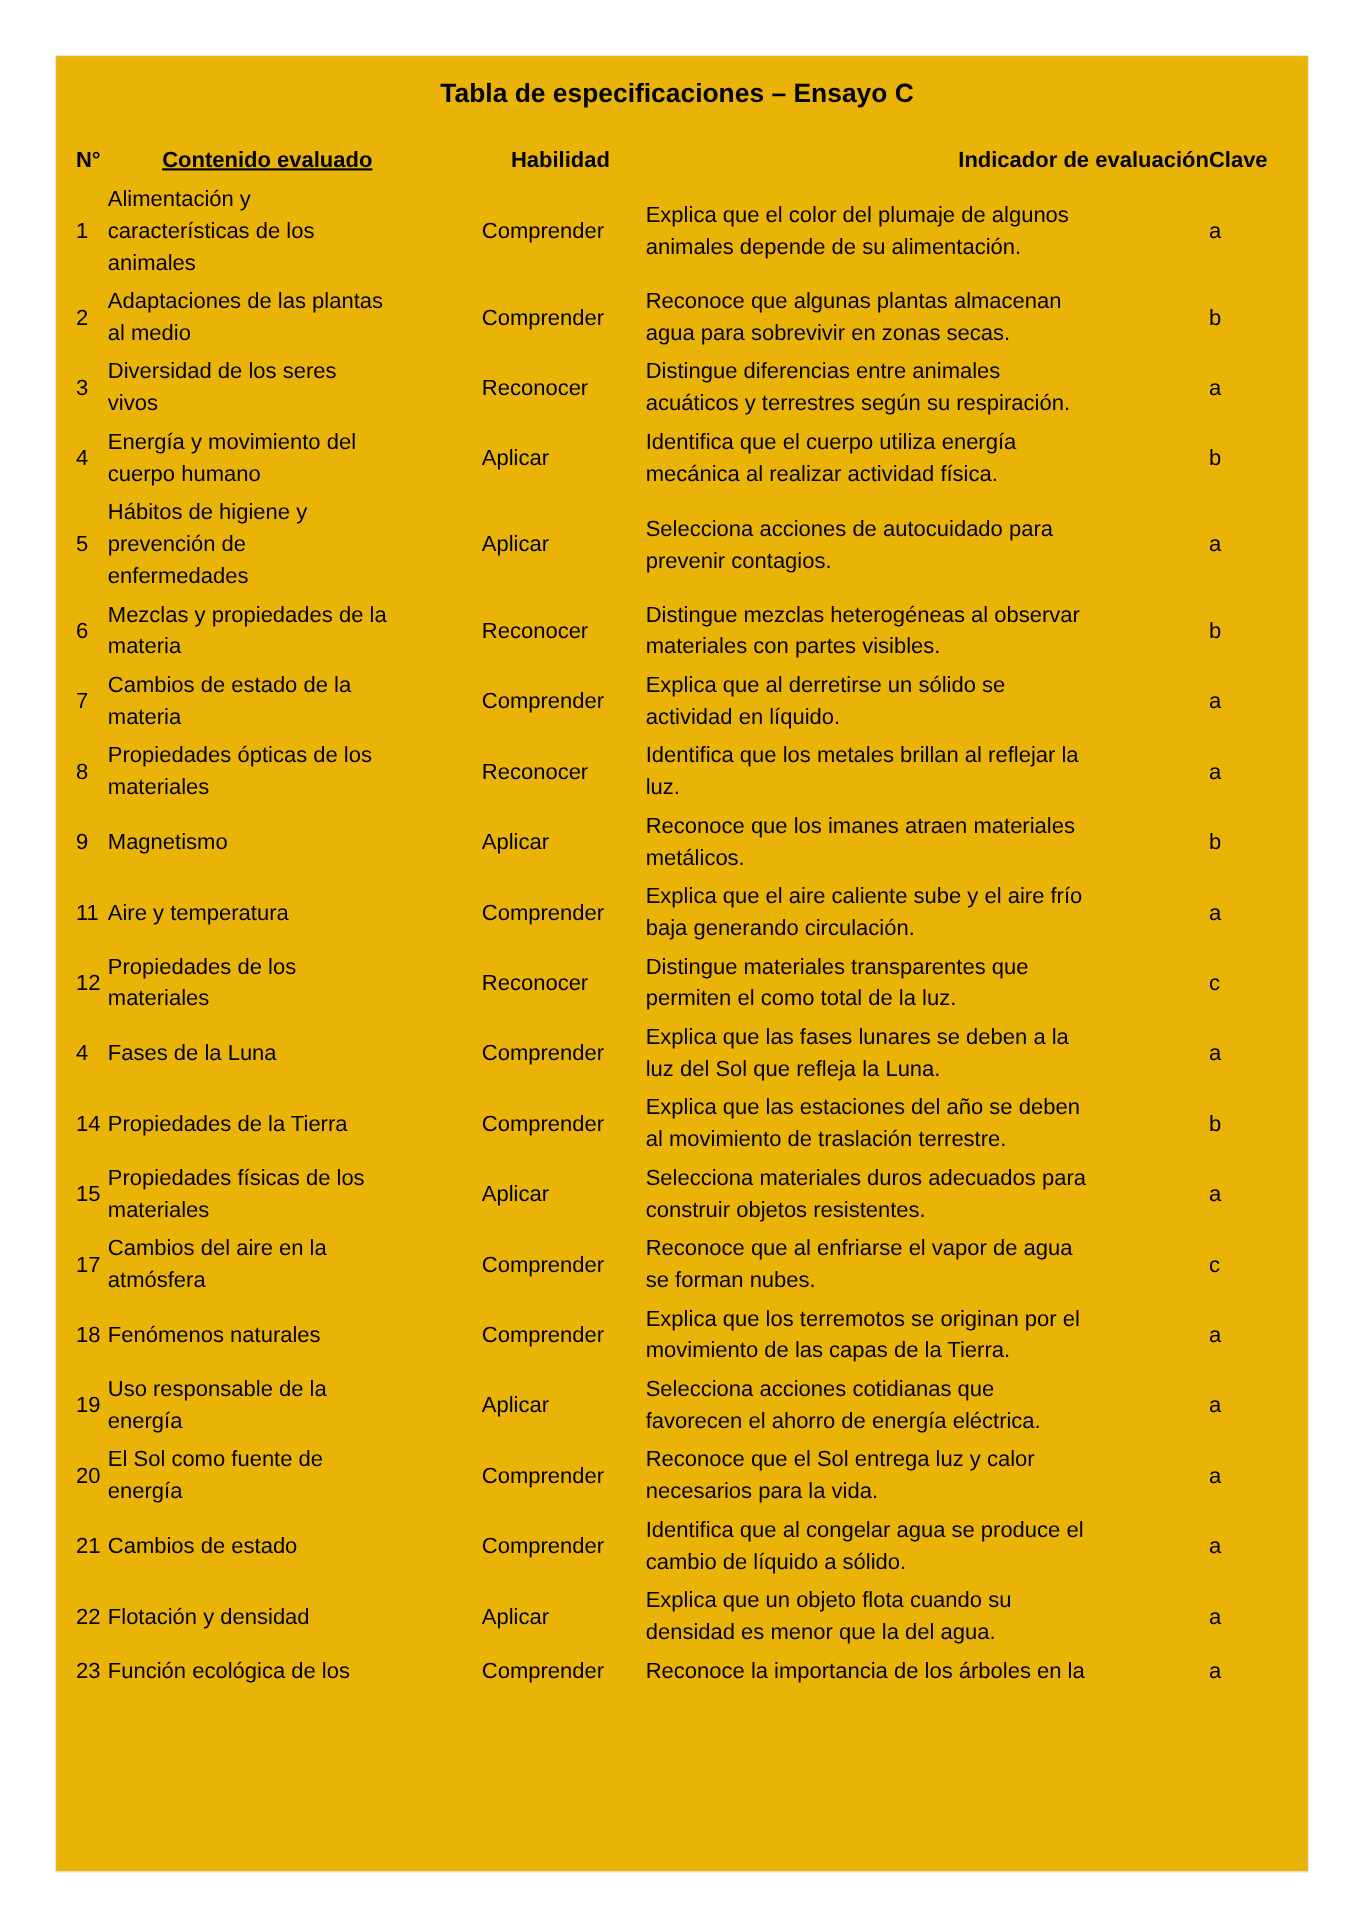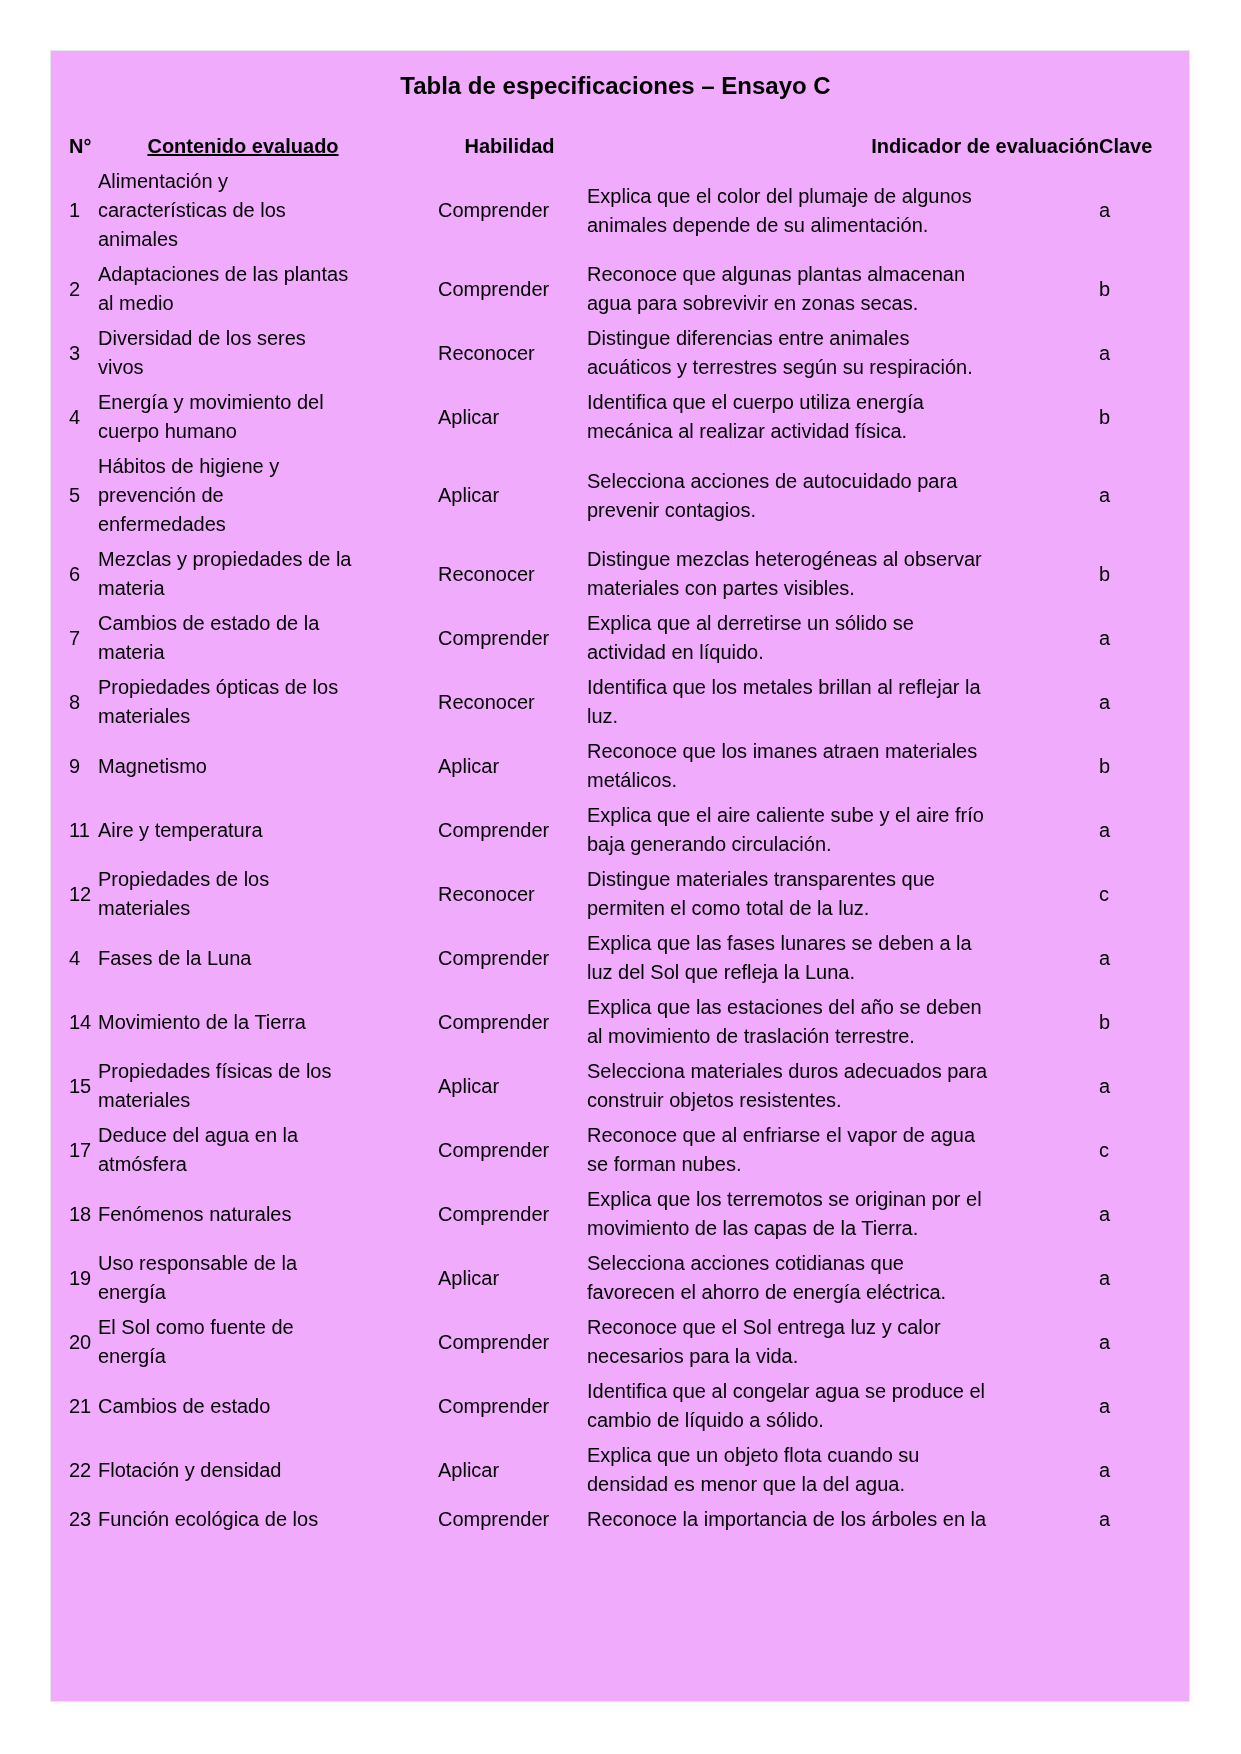--- a/index.html
+++ b/index.html
@@ -12,21 +12,21 @@
     font-family: "Liberation Sans", sans-serif;
     color: #000000;
   }
   .page {
     position: absolute;
     left: 50px;
     top: 50px;
     width: 1140px;
     height: 1652px;
     box-sizing: border-box;
-    background: #f0abfc;
+    background: #eab308;
     border: 1px solid #e6e6e6;
     overflow: hidden;
     padding: 18px 27px 0 18px;
   }
   .doc-title {
     font-size: 24px;
     font-weight: bold;
     line-height: 30px;
     text-align: center;
     margin-top: 2px;
@@ -183,38 +183,38 @@
         <tr>
     <td class="c-num">4</td>
     <td class="c-content">Fases de la Luna</td>
     <td class="c-skill">Comprender</td>
     <td class="c-indicator">Explica que las fases lunares se deben a la
 luz del Sol que refleja la Luna.</td>
     <td class="c-key">a</td>
   </tr>
         <tr>
     <td class="c-num">14</td>
-    <td class="c-content">Movimiento de la Tierra</td>
+    <td class="c-content">Propiedades de la Tierra</td>
     <td class="c-skill">Comprender</td>
     <td class="c-indicator">Explica que las estaciones del año se deben
 al movimiento de traslación terrestre.</td>
     <td class="c-key">b</td>
   </tr>
         <tr>
     <td class="c-num">15</td>
     <td class="c-content">Propiedades físicas de los
 materiales</td>
     <td class="c-skill">Aplicar</td>
     <td class="c-indicator">Selecciona materiales duros adecuados para
 construir objetos resistentes.</td>
     <td class="c-key">a</td>
   </tr>
         <tr>
     <td class="c-num">17</td>
-    <td class="c-content">Deduce del agua en la
+    <td class="c-content">Cambios del aire en la
 atmósfera</td>
     <td class="c-skill">Comprender</td>
     <td class="c-indicator">Reconoce que al enfriarse el vapor de agua
 se forman nubes.</td>
     <td class="c-key">c</td>
   </tr>
         <tr>
     <td class="c-num">18</td>
     <td class="c-content">Fenómenos naturales</td>
     <td class="c-skill">Comprender</td>

